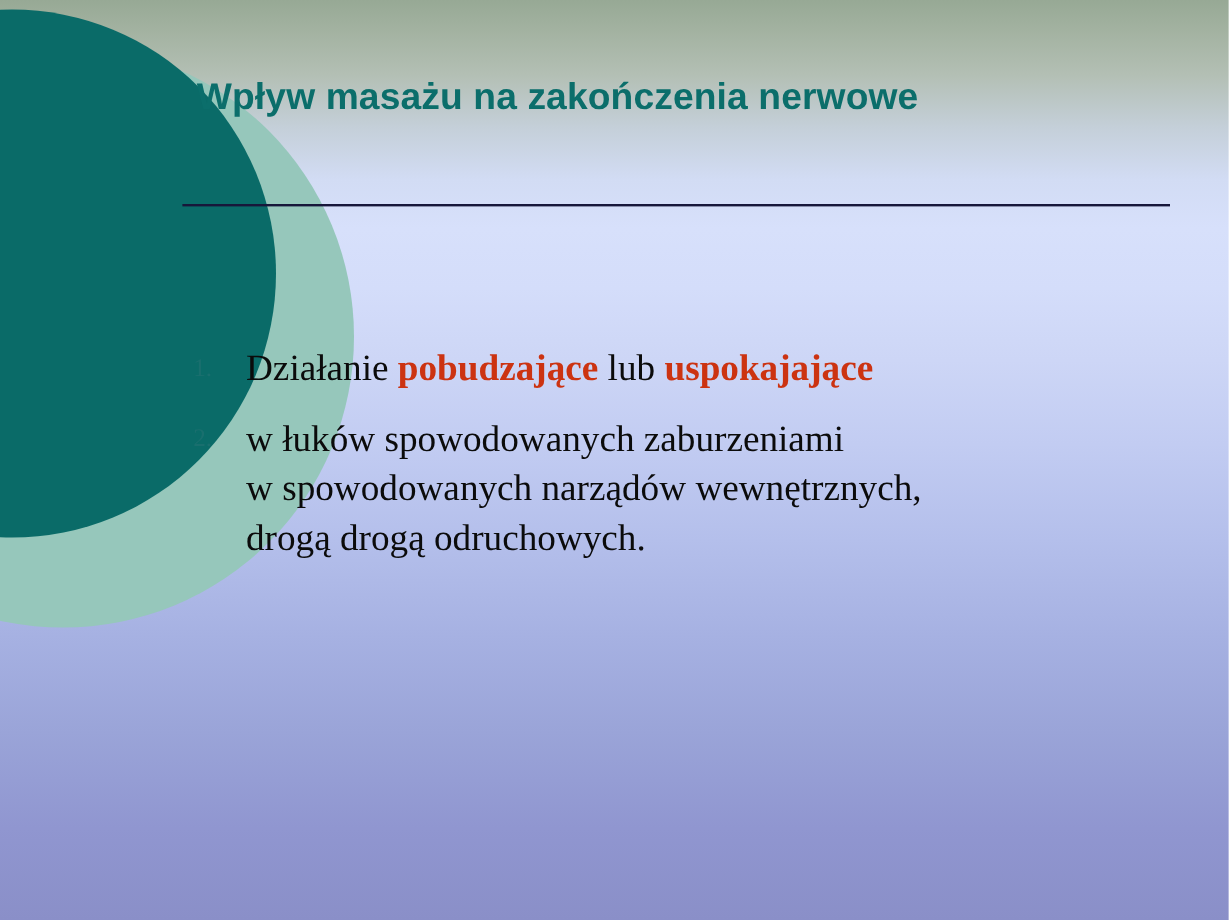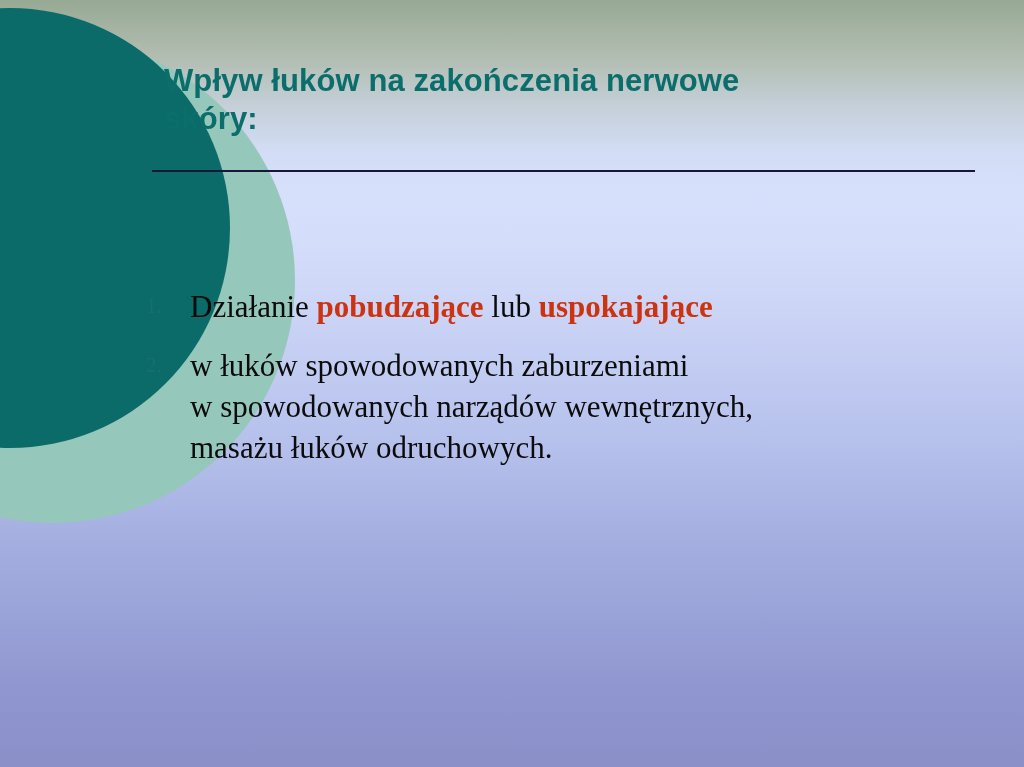--- a/index.html
+++ b/index.html
@@ -79,21 +79,21 @@
     left: 152px;
     top: 170px;
     width: 823px;
     height: 0;
     border-top: 2px solid #17173a;
   }
 
   
   .body-block {
     position: absolute;
-    left: 142px;
+    left: 157px;
     top: 286px;
     width: 830px;
   }
 
   .list-item {
     display: flex;
     align-items: flex-start;
     margin-bottom: 4px;
   }
 
@@ -133,22 +133,21 @@
 </style>
 </head>
 <body>
 
 <div class="slide">
 
   <div class="deco-circle-light"></div>
   <div class="deco-circle-dark"></div>
 
   <div class="title-block">
-    <div class="title-text">Wpływ łuków na zakończenia nerwowe</div>
-    <div class="title-text">skóry:</div>
+    <div class="title-text">Wpływ masażu na zakończenia nerwowe</div>
   </div>
 
   <div class="title-rule"></div>
 
   <div class="body-block">
 
     <div class="list-item">
       <div class="list-marker">1.</div>
       <div class="list-body">
         <span class="list-line">
@@ -162,20 +161,20 @@
     <div class="list-item">
       <div class="list-marker">2.</div>
       <div class="list-body">
         <span class="list-line">
           <span>w łuków spowodowanych zaburzeniami</span>
         </span>
         <span class="list-line">
           <span>w spowodowanych narządów wewnętrznych,</span>
         </span>
         <span class="list-line">
-          <span>masażu łuków odruchowych.</span>
+          <span>drogą drogą odruchowych.</span>
         </span>
       </div>
     </div>
 
   </div>
 
 </div>
 
 </body></html>

